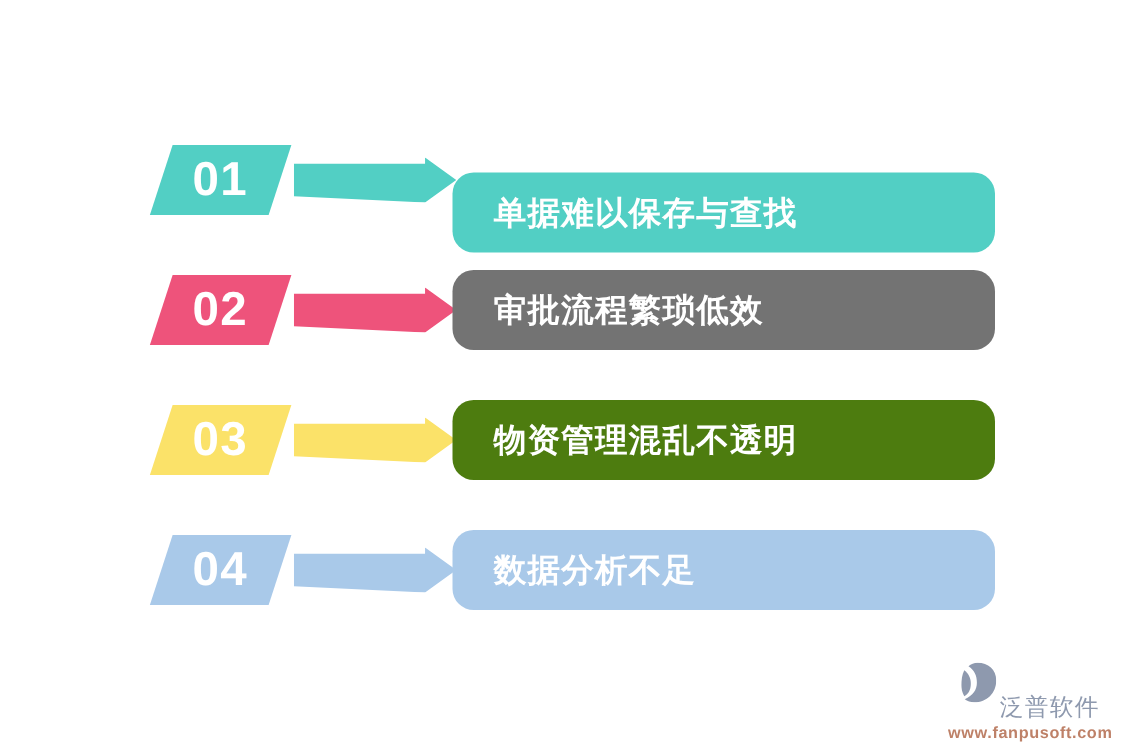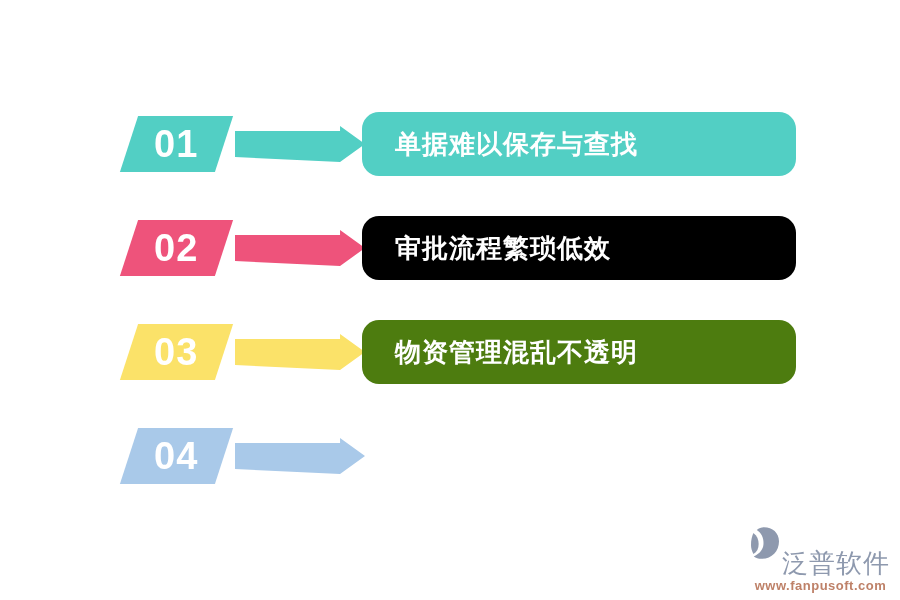--- a/index.html
+++ b/index.html
@@ -75,21 +75,21 @@
     flex-direction: column;
     align-items: center;
     line-height: 1;
   }
   .wm-top {
     display: flex;
     align-items: center;
     gap: 3px;
   }
   .wm-brand {
-    font-size: 26px;
+    font-size: 19px;
     font-weight: 500;
     letter-spacing: 1px;
     white-space: nowrap;
     margin-top: 41px;
   }
   .wm-url {
     margin-top: 3px;
     font-size: 13px;
     font-weight: bold;
     letter-spacing: 0.5px;
@@ -100,50 +100,53 @@
 </head>
 <body>
 
 <div class="stage">
 
   <div class="step-row" style="top:112px">
     <div class="para" style="background: rgb(82, 207, 196);">
       <span class="num">01</span>
     </div>
     <div class="arrow" style="background: rgb(82, 207, 196);"></div>
-    <div class="pill" style="background: rgb(82, 207, 196);">
+    <div class="pill" style="background: rgb(82, 207, 196); margin-top: 26px;">
       <span class="label">单据难以保存与查找</span>
     </div>
   </div>
 
   <div class="step-row" style="top:216px">
     <div class="para" style="background: rgb(238, 83, 123);">
       <span class="num">02</span>
     </div>
     <div class="arrow" style="background: rgb(238, 83, 123);"></div>
-    <div class="pill" style="background: #000000;">
+    <div class="pill" style="background: #737373;">
       <span class="label">审批流程繁琐低效</span>
     </div>
   </div>
 
   <div class="step-row" style="top:320px">
     <div class="para" style="background: rgb(251, 226, 105);">
       <span class="num">03</span>
     </div>
     <div class="arrow" style="background: rgb(251, 226, 105);"></div>
     <div class="pill" style="background: #4d7c0f;">
       <span class="label">物资管理混乱不透明</span>
     </div>
   </div>
 
   <div class="step-row" style="top:424px">
     <div class="para" style="background: rgb(169, 201, 233);">
       <span class="num">04</span>
     </div>
     <div class="arrow" style="background: rgb(169, 201, 233);"></div>
+    <div class="pill" style="background: rgb(169, 201, 233);">
+      <span class="label">数据分析不足</span>
+    </div>
   </div>
 
   <div class="watermark">
     <div class="wm-top">
       <span style="display:inline-flex">
         <svg width="28" height="32" viewBox="0 0 30 34" aria-hidden="true">
           <path fill="#8E99AE" d="M14 0 C23 0 30 6 30 15 C30 26 22 34 11 34 C8 34 5.2 33.2 3 31.4 C10 28 13.4 23.6 13.4 17 C13.4 11 11.2 6.2 6.2 3 C8.4 1 11 0 14 0 Z"></path>
           <path fill="#8E99AE" d="M2.6 6.4 C6.4 9.4 8.2 13.2 8.2 18 C8.2 22.8 6.4 26.6 2.6 28.8 C0.9 25.8 0 22.6 0 19 C0 14.4 0.9 10 2.6 6.4 Z"></path>
         </svg>
       </span>

